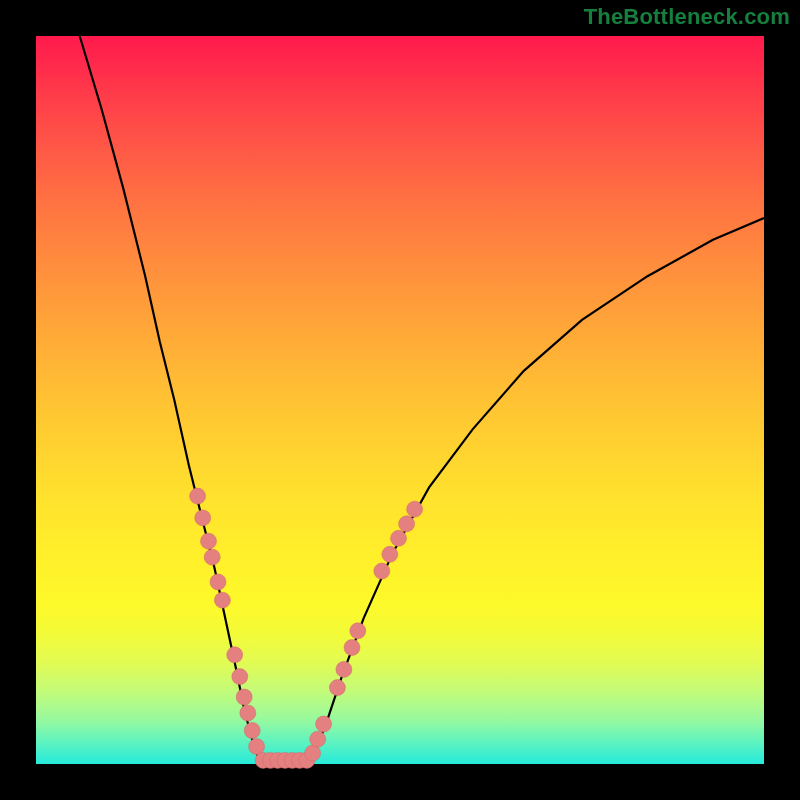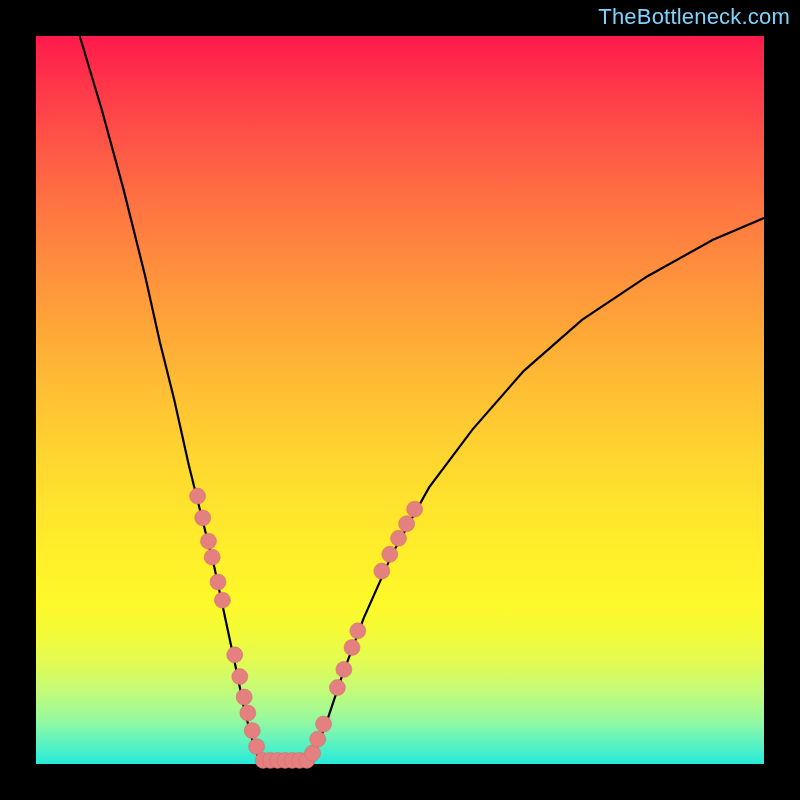--- a/index.html
+++ b/index.html
@@ -43,24 +43,24 @@
       #c3fb79 90%,
       #96f99f 94%,
       #5ef3c0 97%,
       #26eada 100%
     );
   }
   .watermark {
     position: absolute;
     top: 4px;
     right: 10px;
-    color: #7dd3fc;
+    color: #15803d;
     font-size: 22px;
     letter-spacing: 0.2px;
-    font-weight: 400;
+    font-weight: 700;
     user-select: none;
   }
   svg.curve-layer {
     position: absolute;
     left: 0;
     top: 0;
     width: 728px;
     height: 728px;
     overflow: visible;
   }

